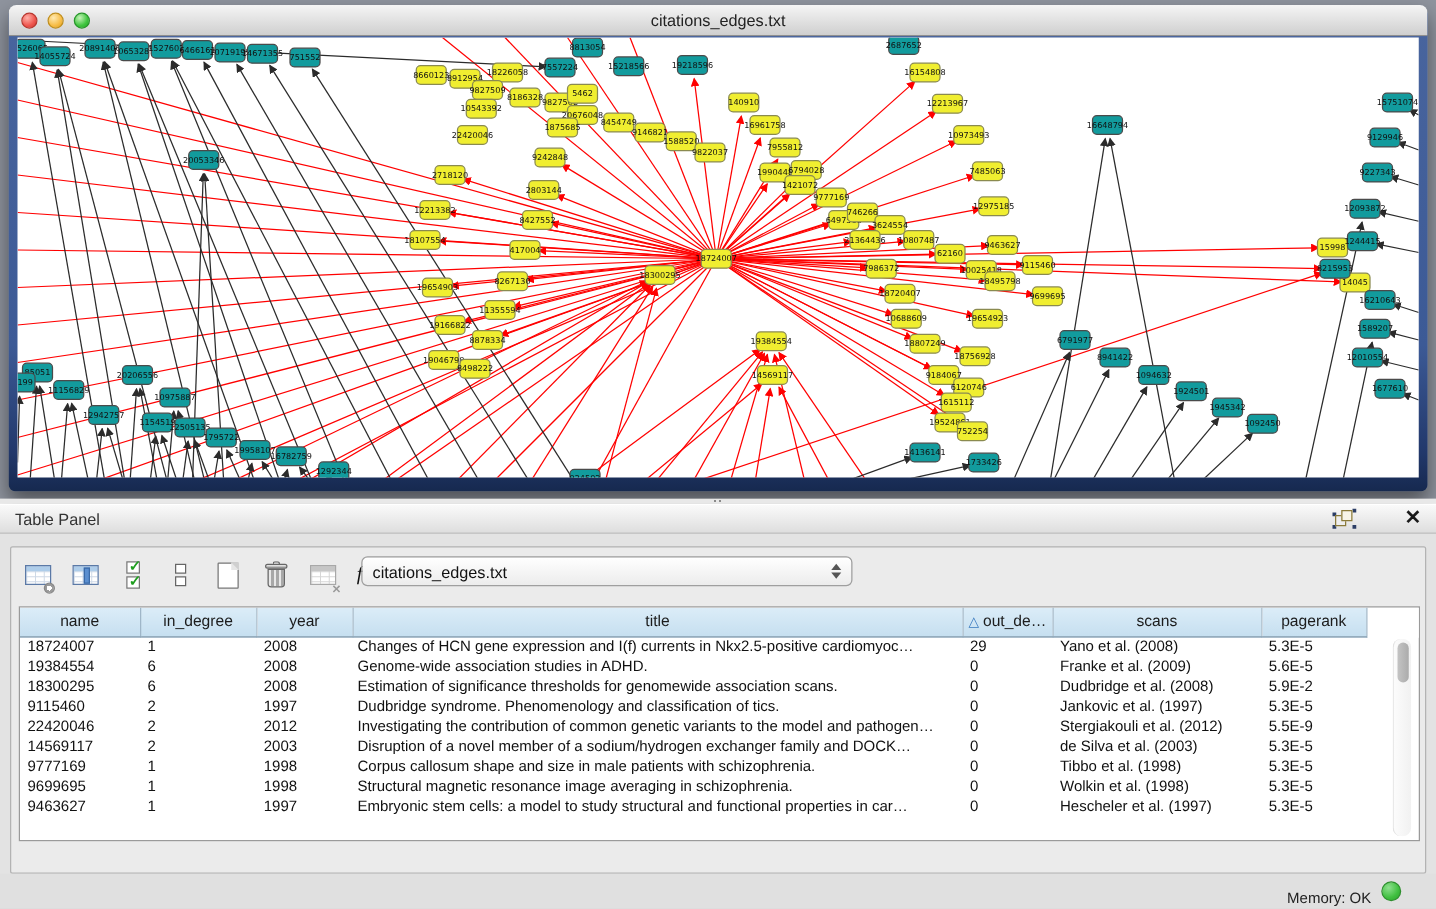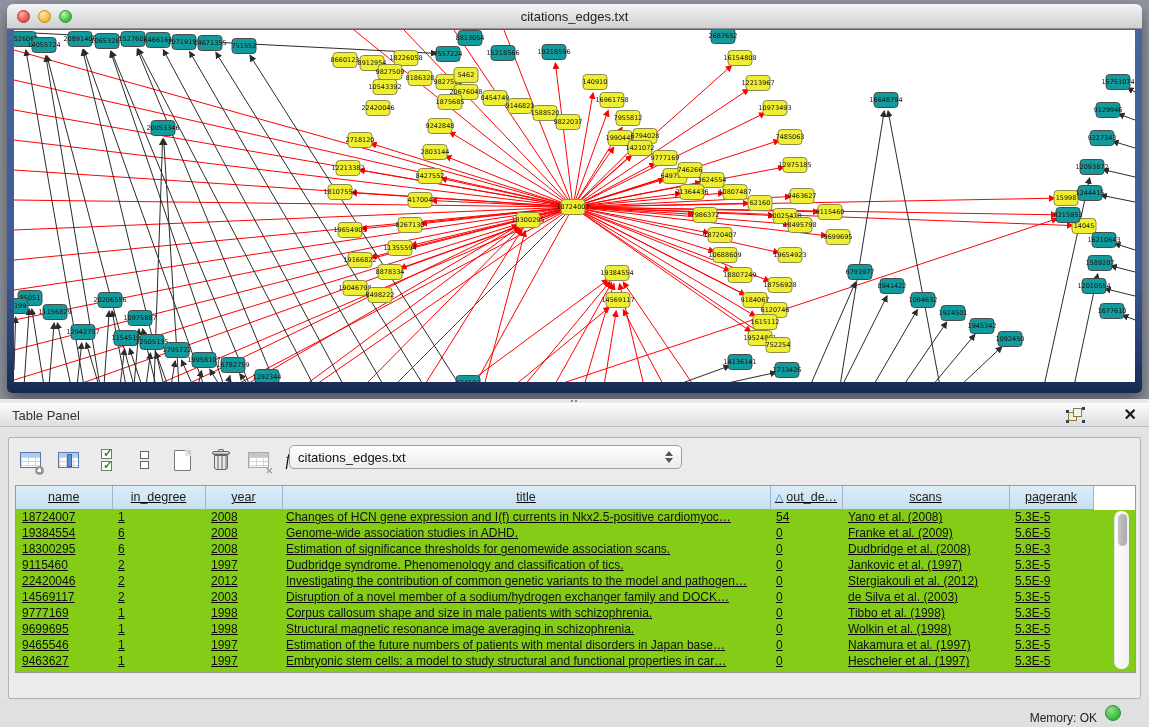--- a/index.html
+++ b/index.html
@@ -74,21 +74,21 @@
 
   .combo { position:absolute; left:280px; top:7px; width:393px; height:24px; background:linear-gradient(#ffffff,#ececec);
     border:1px solid #9f9f9f; border-radius:5px; display:flex; align-items:center; padding:0 8px; box-shadow:inset 0 1px 0 #fff; }
   .combo-text { flex:1; font-size:13px; color:#111; }
   .combo-arrows { display:flex; flex-direction:column; gap:2px; align-items:center; padding-left:6px; border-left:0; }
   .combo-arrows i { width:0; height:0; border-left:4px solid transparent; border-right:4px solid transparent; display:block; }
   .combo-arrows .up { border-bottom:5px solid #555; }
   .combo-arrows .down { border-top:5px solid #555; }
 
   
-  .grid-wrap { position:absolute; left:6px; top:47px; width:1121px; height:188px; background:#84cc16; border:1px solid #9a9a9a; overflow:hidden;text-decoration:underline; }
+  .grid-wrap { position:absolute; left:6px; top:47px; width:1121px; height:188px; background:#ffffff; border:1px solid #9a9a9a; overflow:hidden; }
   table.grid { border-collapse:collapse; table-layout:fixed; width:1121px; font-size:12px; color:#111; }
   table.grid th { height:23px; background:linear-gradient(#dcedf8,#c6dff0); border-right:1px solid #9fb6c8; border-bottom:1px solid #8fa8ba;
     font-weight:normal; font-size:12.5px; color:#1c1c1c; text-align:center; overflow:hidden; white-space:nowrap; }
   table.grid th:last-child { border-right:none; background:#fff; border-bottom:1px solid #fff; }
   table.grid td { height:16px; padding:0 0 0 6px; white-space:nowrap; overflow:hidden; text-overflow:ellipsis; }
   table.grid td.title-cell { padding-left:4px; }
   .tri { color:#3a7abf; font-size:11px; margin-right:3px; }
   .vscroll { position:absolute; top:25px; right:6px; width:15px; bottom:3px;
     background:linear-gradient(90deg,#fcfcfc,#f1f1f1); border-left:1px solid #e2e2e2; border-radius:7px; }
   .vthumb { width:9px; height:32px; margin:3px auto 0; background:linear-gradient(90deg,#c4c4c4,#ababab); border-radius:6px; }
@@ -845,21 +845,21 @@
               <th>pagerank</th>
               <th></th>
             </tr>
           </thead>
         <tbody id="grid-body">
             <tr>
               <td>18724007</td>
               <td>1</td>
               <td>2008</td>
               <td class="title-cell">Changes of HCN gene expression and I(f) currents in Nkx2.5-positive cardiomyoc…</td>
-              <td>54</td>
+              <td>29</td>
               <td>Yano et al. (2008)</td>
               <td>5.3E-5</td>
               <td></td>
             </tr>
             <tr>
               <td>19384554</td>
               <td>6</td>
               <td>2008</td>
               <td class="title-cell">Genome-wide association studies in ADHD.</td>
               <td>0</td>
@@ -867,21 +867,21 @@
               <td>5.6E-5</td>
               <td></td>
             </tr>
             <tr>
               <td>18300295</td>
               <td>6</td>
               <td>2008</td>
               <td class="title-cell">Estimation of significance thresholds for genomewide association scans.</td>
               <td>0</td>
               <td>Dudbridge et al. (2008)</td>
-              <td>5.9E-3</td>
+              <td>5.9E-2</td>
               <td></td>
             </tr>
             <tr>
               <td>9115460</td>
               <td>2</td>
               <td>1997</td>
               <td class="title-cell">Dudbridge syndrome. Phenomenology and classification of tics.</td>
               <td>0</td>
               <td>Jankovic et al. (1997)</td>
               <td>5.3E-5</td>
@@ -921,30 +921,20 @@
               <td>9699695</td>
               <td>1</td>
               <td>1998</td>
               <td class="title-cell">Structural magnetic resonance image averaging in schizophrenia.</td>
               <td>0</td>
               <td>Wolkin et al. (1998)</td>
               <td>5.3E-5</td>
               <td></td>
             </tr>
             <tr>
-              <td>9465546</td>
-              <td>1</td>
-              <td>1997</td>
-              <td class="title-cell">Estimation of the future numbers of patients with mental disorders in Japan base…</td>
-              <td>0</td>
-              <td>Nakamura et al. (1997)</td>
-              <td>5.3E-5</td>
-              <td></td>
-            </tr>
-            <tr>
               <td>9463627</td>
               <td>1</td>
               <td>1997</td>
               <td class="title-cell">Embryonic stem cells: a model to study structural and functional properties in car…</td>
               <td>0</td>
               <td>Hescheler et al. (1997)</td>
               <td>5.3E-5</td>
               <td></td>
             </tr>
           </tbody>

